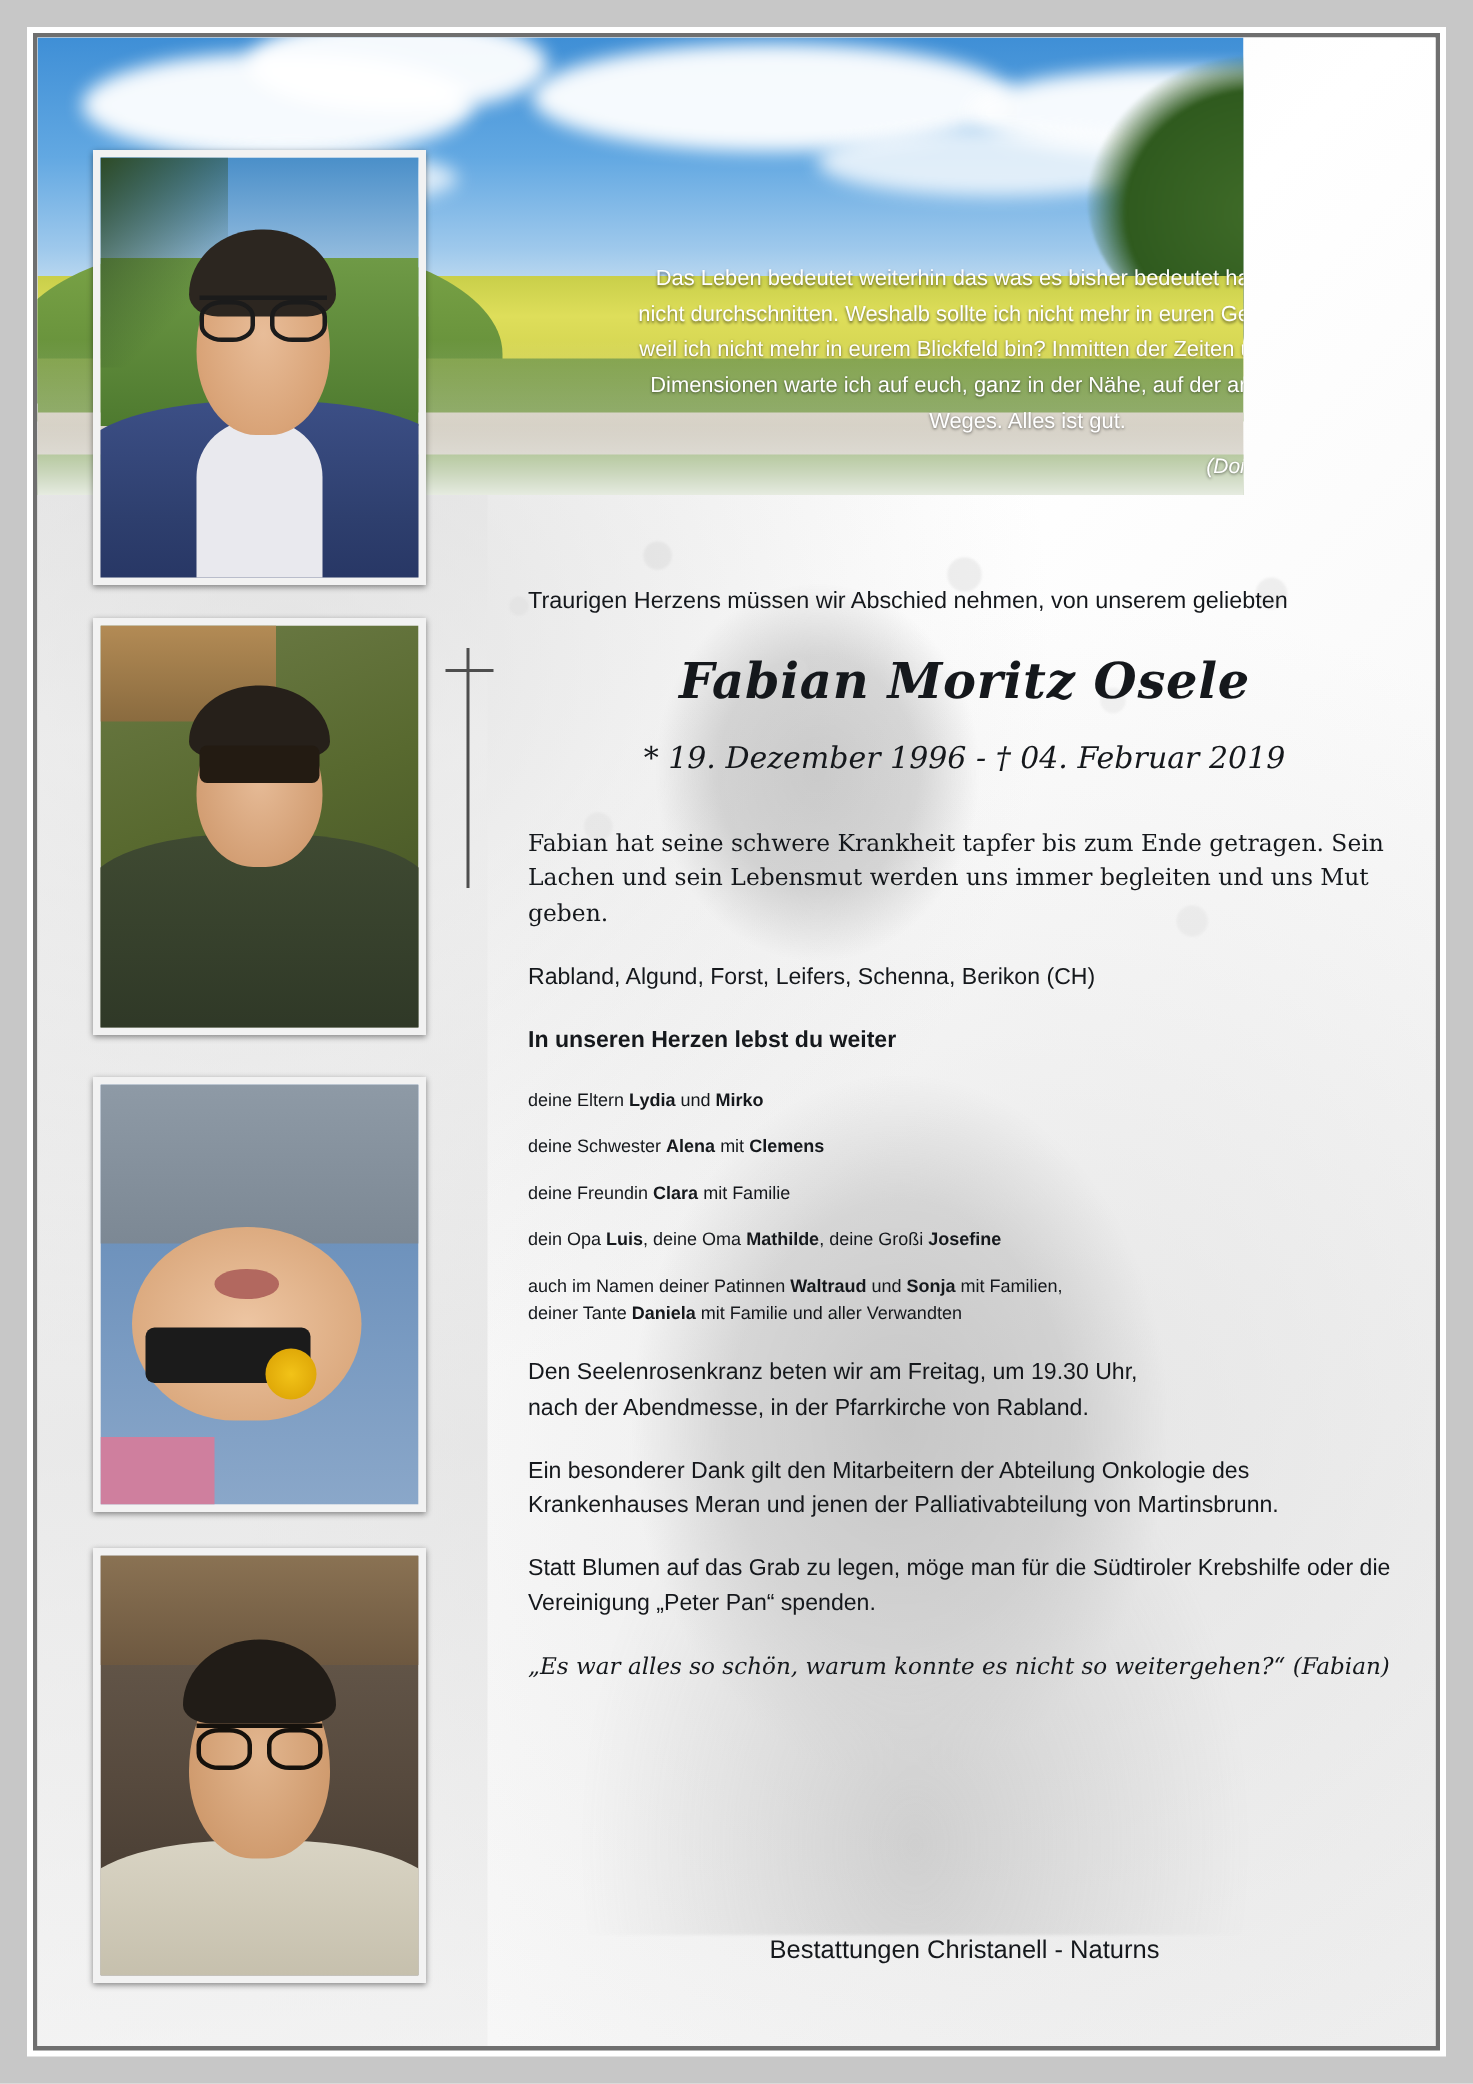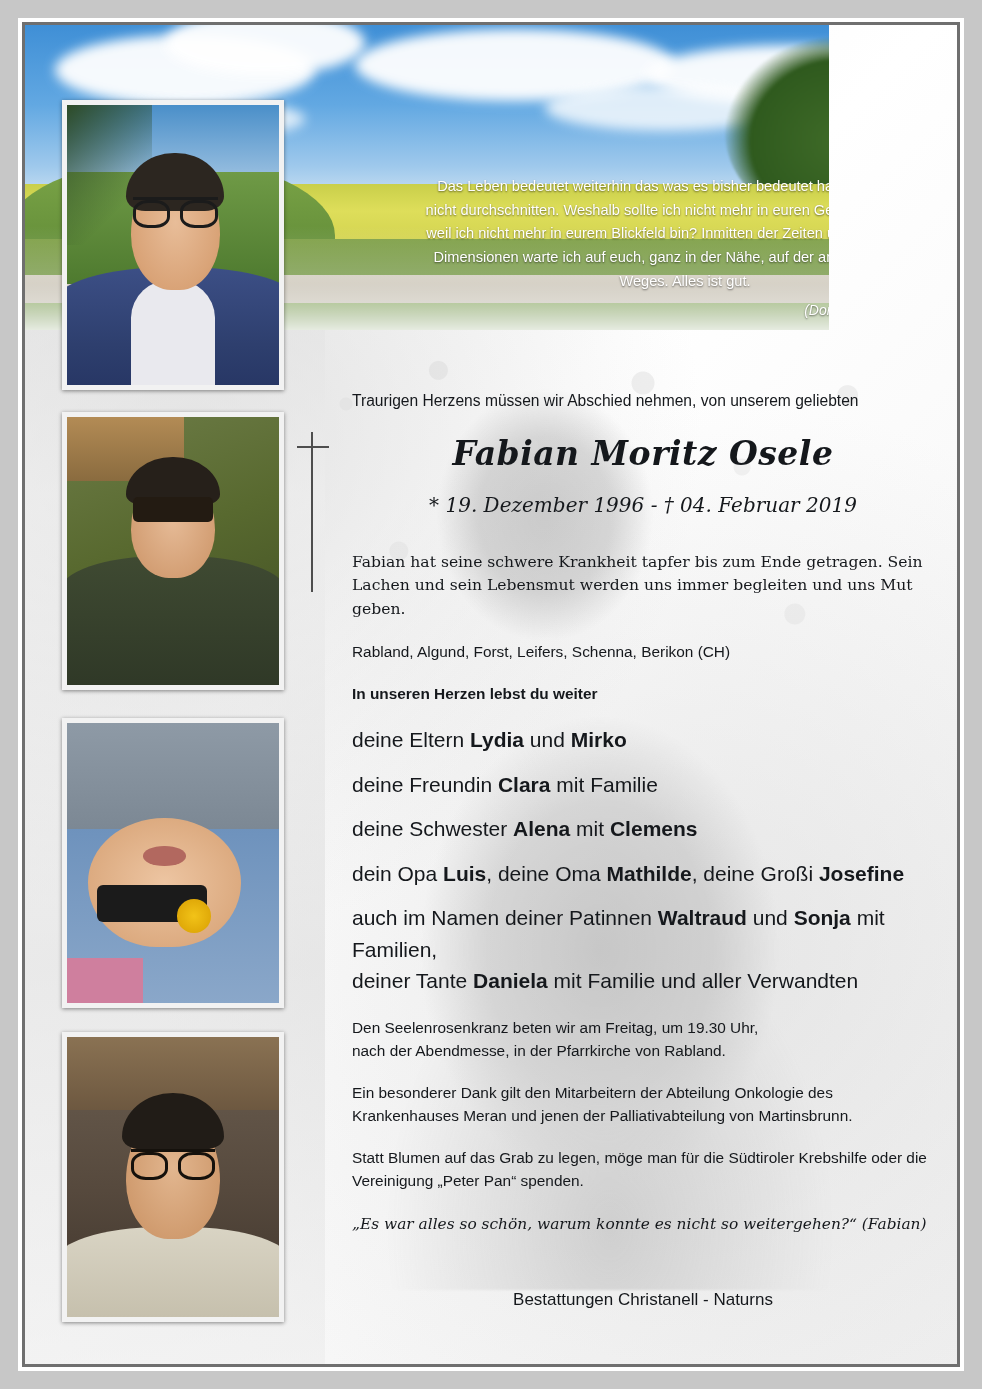--- a/index.html
+++ b/index.html
@@ -264,21 +264,21 @@
     font-size: 15.4px;
     line-height: 1.5;
     margin: 0 0 19px 0;
   }
   .para.italic {
     font-family: "DejaVu Serif", serif;
     font-size: 15.6px;
   }
   .para.bold { font-weight: bold; }
   .family-line {
-    font-size: 21px;
+    font-size: 12px;
     line-height: 1.5;
     margin: 0 0 13px 0;
   }
   .family-line b { font-weight: bold; }
   .closing {
     font-family: "DejaVu Serif", serif;
     font-style: italic;
     font-size: 15.4px;
     margin: 22px 0 12px 0;
   }
@@ -372,22 +372,22 @@
 
   <div class="text-col">
     <p class="lead">Traurigen Herzens müssen wir Abschied nehmen, von unserem geliebten</p>
     <p class="name">Fabian Moritz Osele</p>
     <p class="dates">* 19. Dezember 1996  -  † 04. Februar 2019</p>
     <p class="para italic">Fabian hat seine schwere Krankheit tapfer bis zum Ende getragen. Sein Lachen und sein Lebensmut werden uns immer begleiten und uns Mut geben.</p>
     <p class="para">Rabland, Algund, Forst, Leifers, Schenna, Berikon (CH)</p>
     <p class="para bold">In unseren Herzen lebst du weiter</p>
     <div>
       <p class="family-line">deine Eltern <b>Lydia</b> und <b>Mirko</b></p>
+      <p class="family-line">deine Schwester <b>Alena</b> mit <b>Clemens</b></p>
       <p class="family-line">deine Freundin <b>Clara</b> mit Familie</p>
-      <p class="family-line">deine Schwester <b>Alena</b> mit <b>Clemens</b></p>
       <p class="family-line">dein Opa <b>Luis</b>, deine Oma <b>Mathilde</b>, deine Großi <b>Josefine</b></p>
       <p class="family-line">auch im Namen deiner Patinnen <b>Waltraud</b> und <b>Sonja</b> mit Familien,<br>deiner Tante <b>Daniela</b> mit Familie und aller Verwandten</p>
     </div>
     <p class="para" style="margin-top:19px; white-space:pre-line;">Den Seelenrosenkranz beten wir am Freitag, um 19.30 Uhr,
 nach der Abendmesse, in der Pfarrkirche von Rabland.</p>
     <p class="para">Ein besonderer Dank gilt den Mitarbeitern der Abteilung Onkologie des Krankenhauses Meran und jenen der Palliativabteilung von Martinsbrunn.</p>
     <p class="para">Statt Blumen auf das Grab zu legen, möge man für die Südtiroler Krebshilfe oder die Vereinigung „Peter Pan“ spenden.</p>
     <p class="closing">„Es war alles so schön, warum konnte es nicht so weitergehen?“ (Fabian)</p>
   </div>
 

